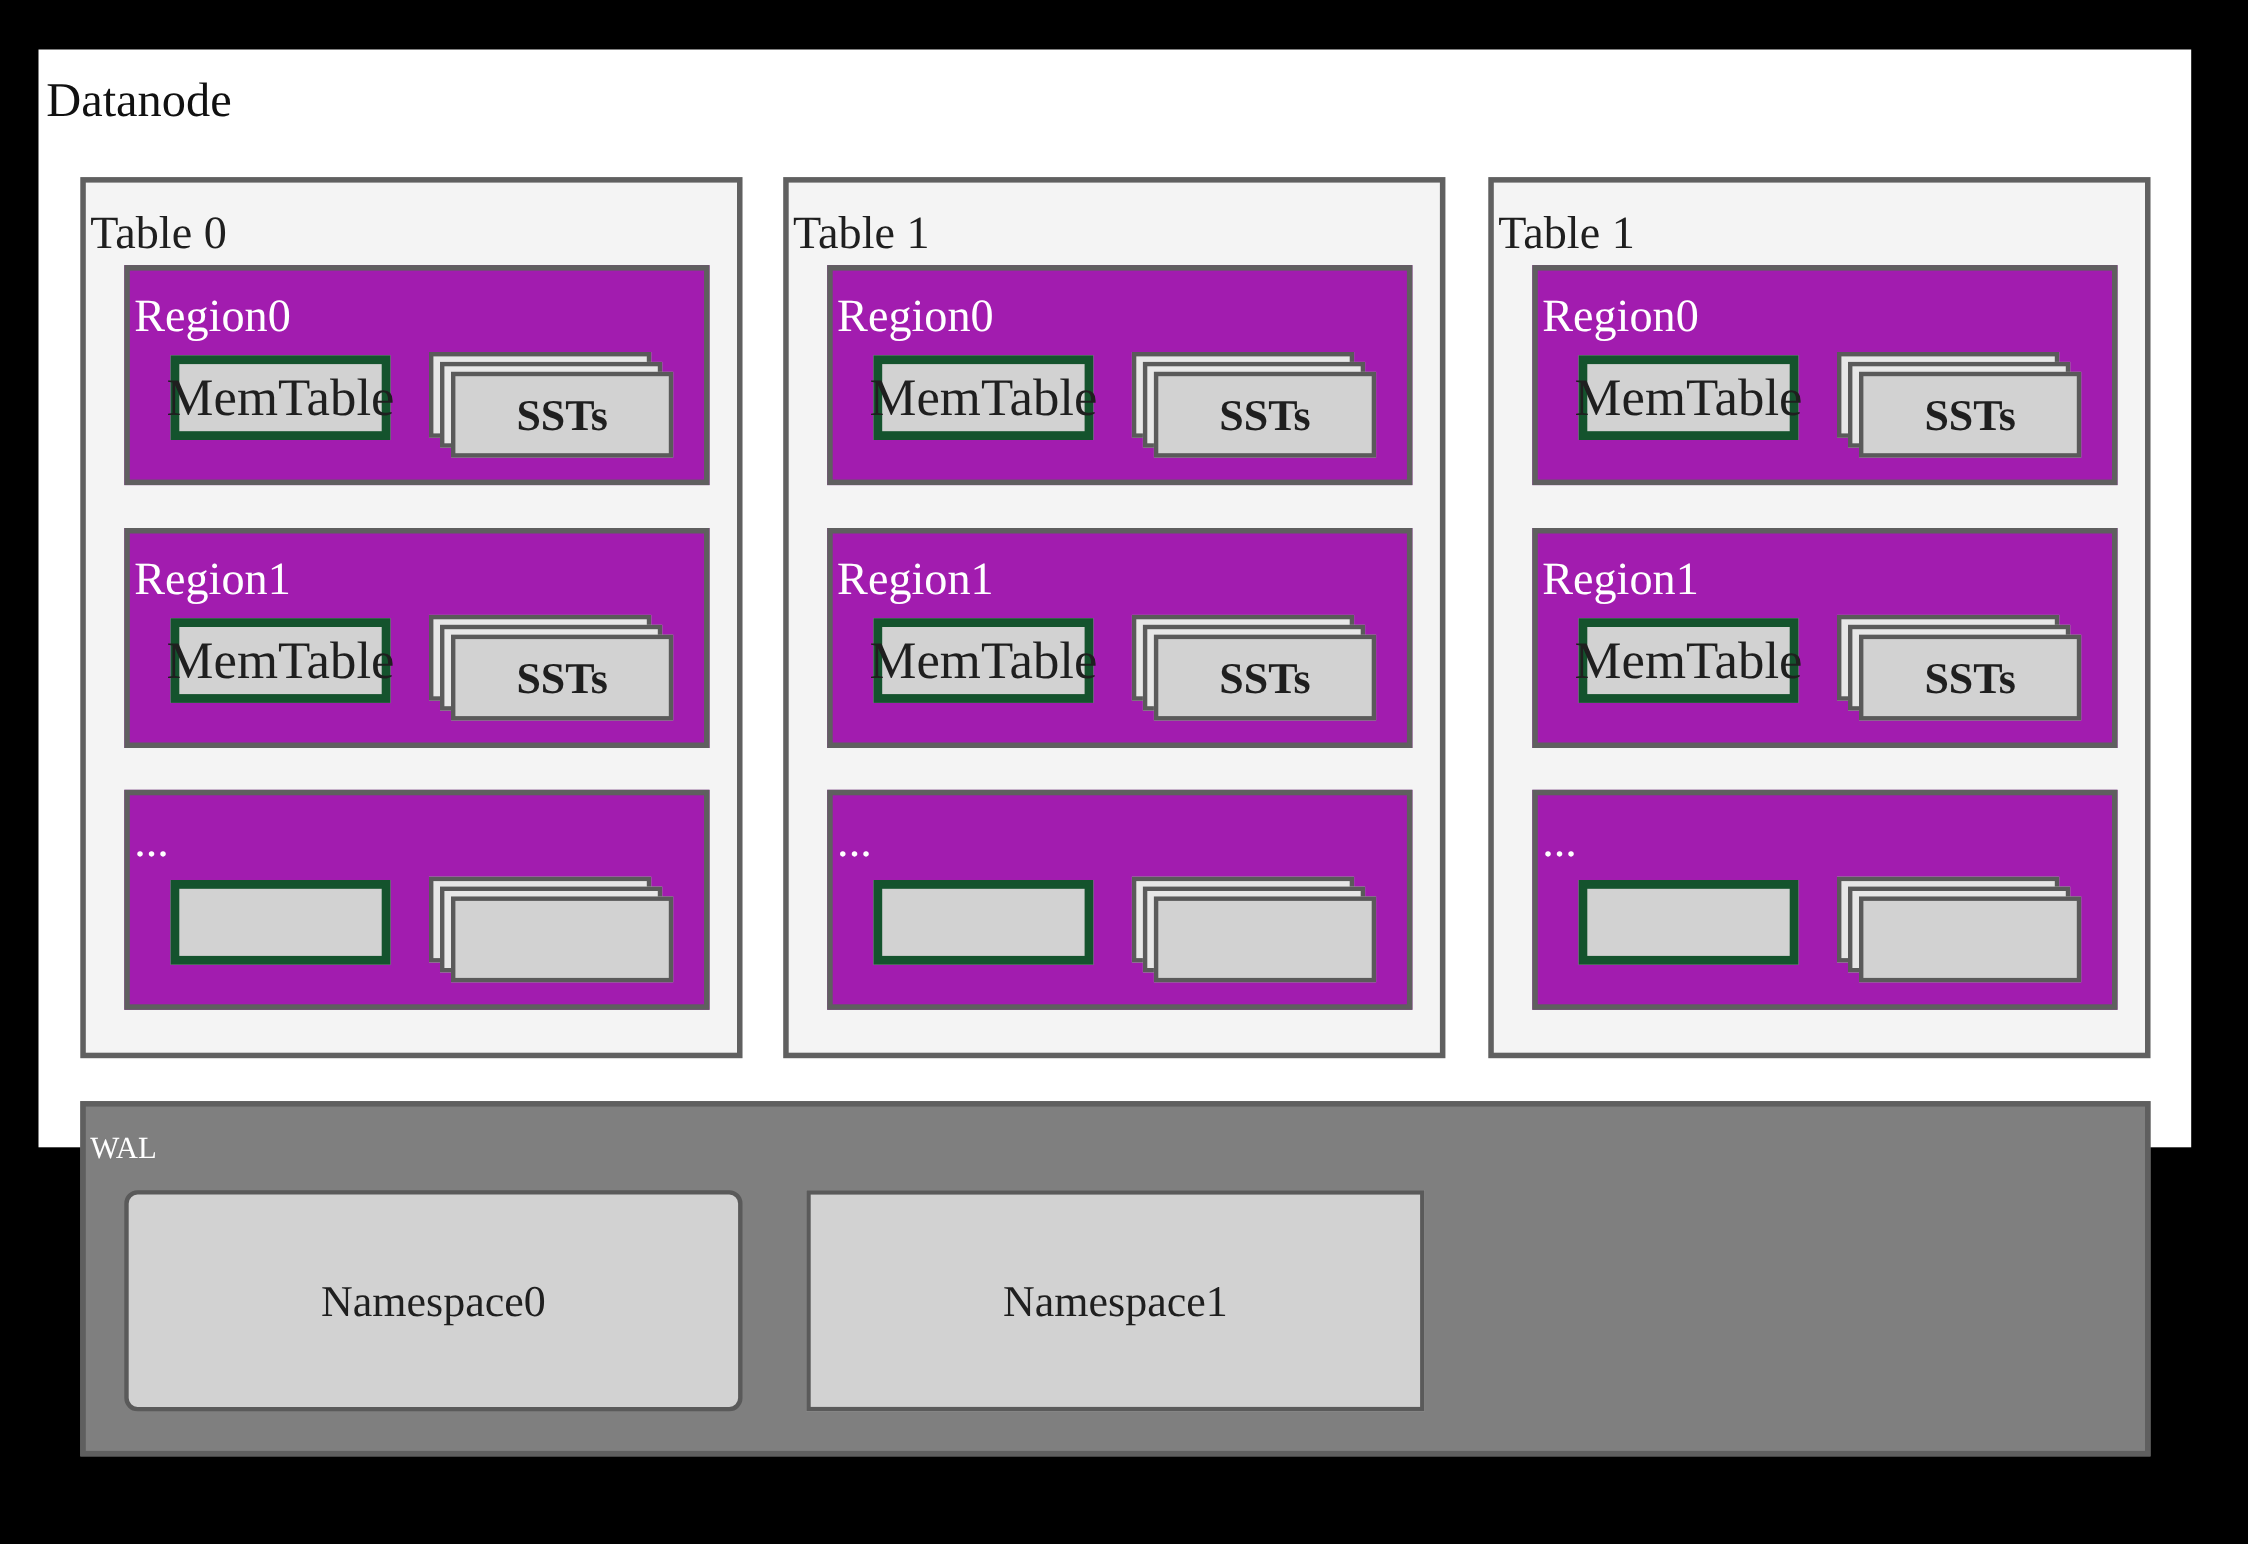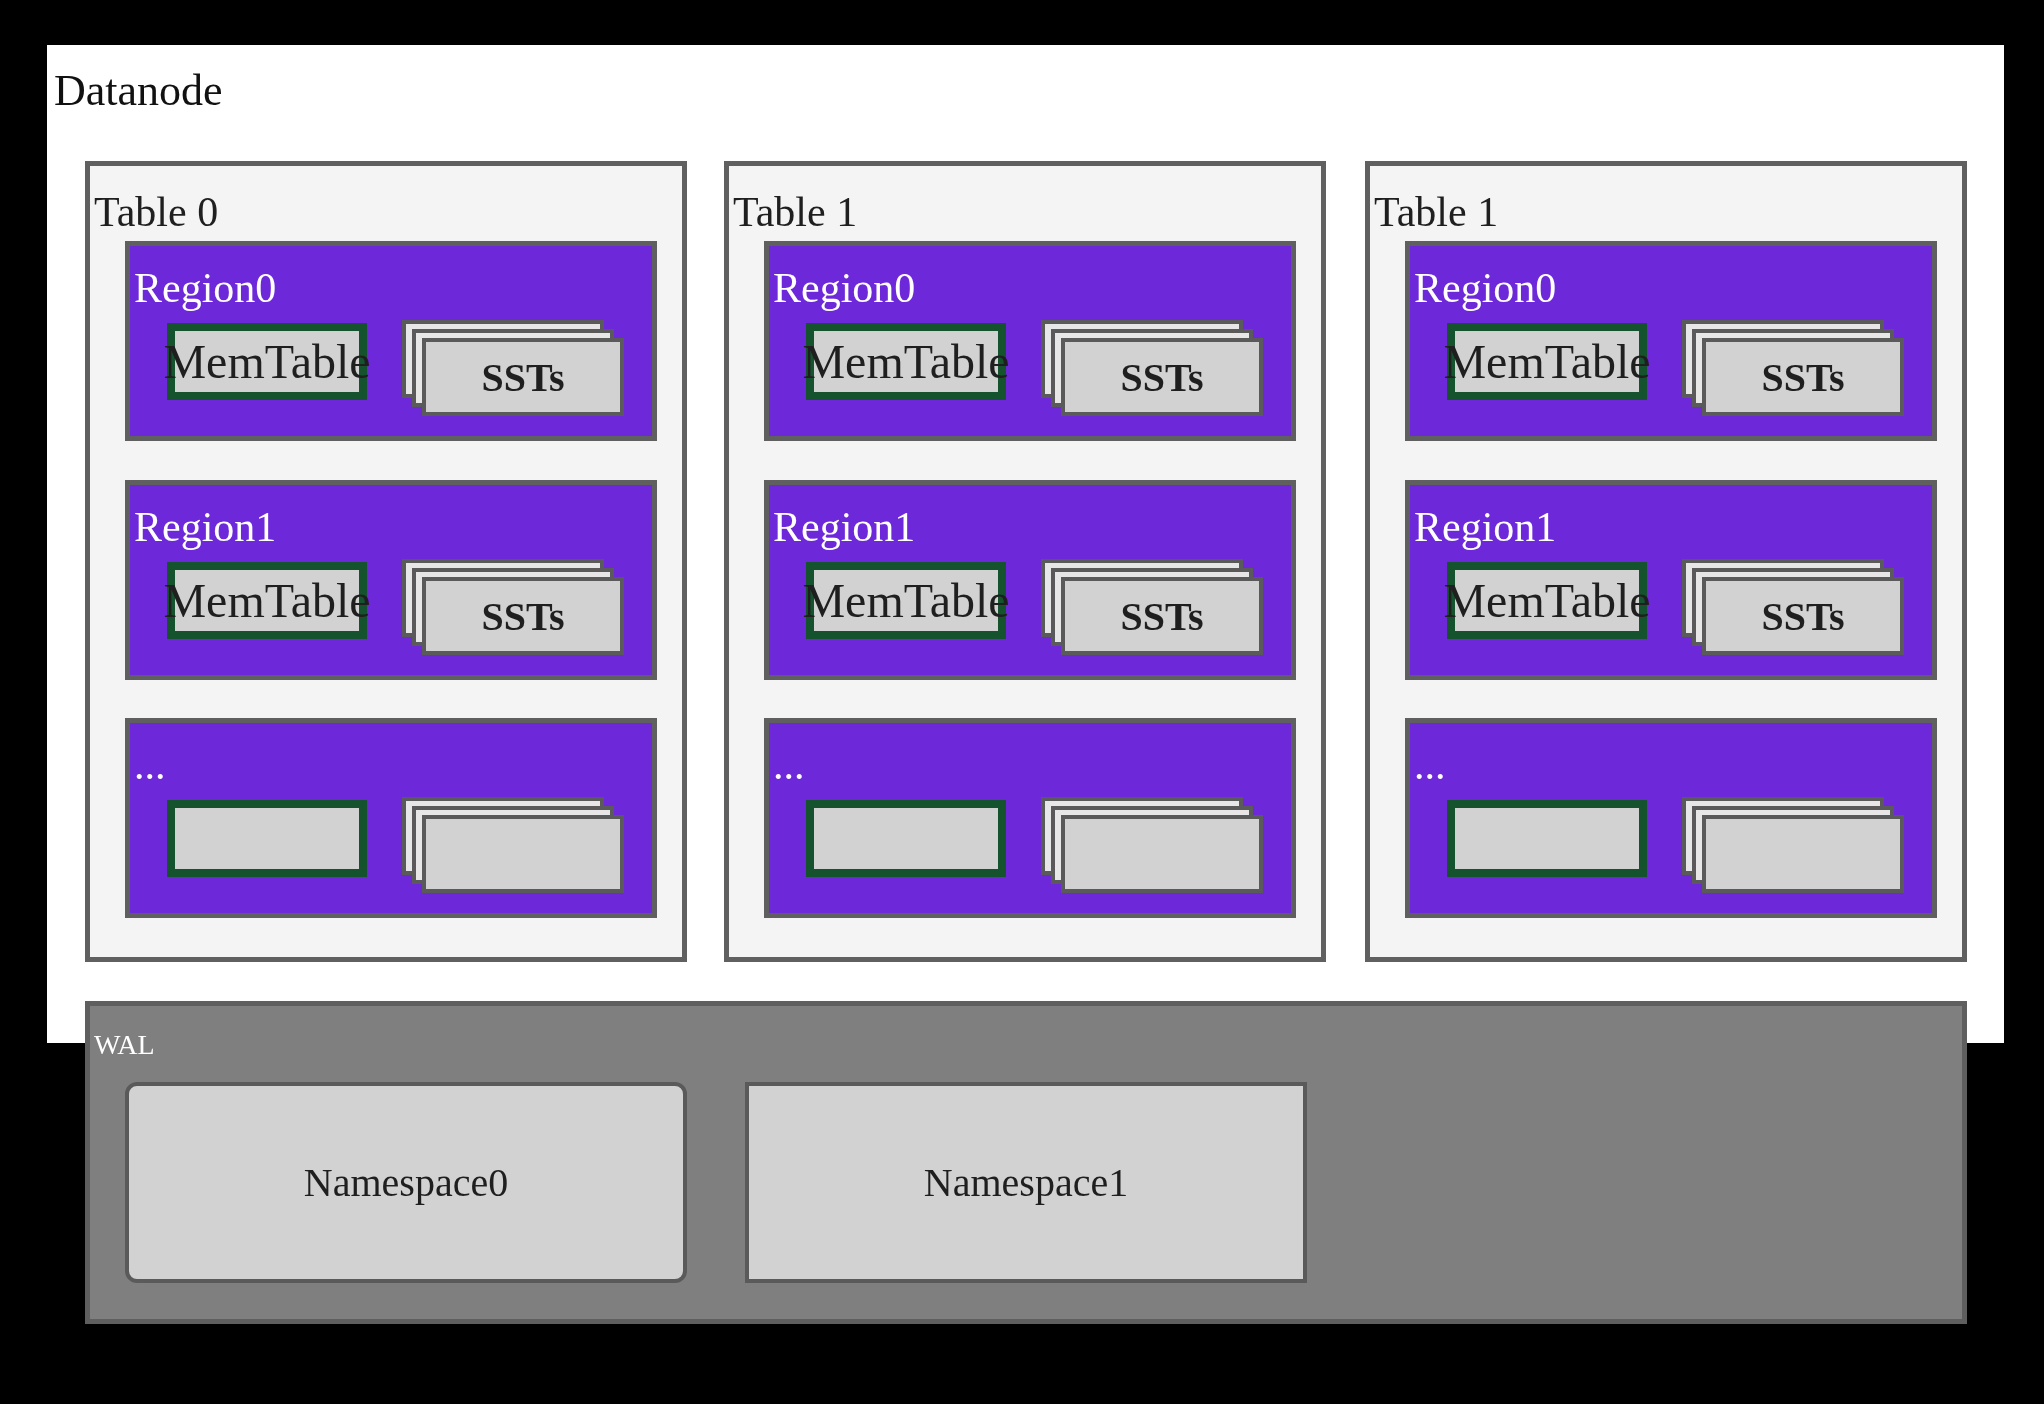--- a/index.html
+++ b/index.html
@@ -3,21 +3,21 @@
 <meta charset="utf-8">
 <style>
   html,body{margin:0;padding:0;}
   body{
     width:2044px;height:1404px;
     background:#000000;
     position:relative;
     font-family:"Liberation Serif","DejaVu Serif",serif;
   }
   .page{
-    position:absolute;left:47px;top:45px;width:1957px;height:998px;
+    position:absolute;left:35px;top:45px;width:1957px;height:998px;
     background:#ffffff;
   }
   .diagram-title{
     position:absolute;left:7px;top:20px;
     font-size:44px;color:#111111;white-space:nowrap;
   }
   
   .table-box{
     position:absolute;top:116px;width:602px;height:801px;
     background:#f4f4f4;border:5px solid #606060;box-sizing:border-box;
@@ -25,21 +25,21 @@
   .table-box.t0{left:38px;}
   .table-box.t1{left:677px;}
   .table-box.t2{left:1318px;}
   .table-label{
     position:absolute;left:4px;top:22px;
     font-size:42px;color:#1f1f1f;white-space:nowrap;
   }
   
   .region-box{
     position:absolute;left:35px;width:532px;height:200px;
-    background:#6d28d9;border:5px solid #5f5f5f;box-sizing:border-box;
+    background:#a21caf;border:5px solid #5f5f5f;box-sizing:border-box;
   }
   .region-box.r0{top:75px;}
   .region-box.r1{top:314px;}
   .region-box.r2{top:552px;}
   .region-label{
     position:absolute;left:4px;top:18px;
     font-size:42px;color:#ffffff;white-space:nowrap;
   }
   
   .mem-box{

